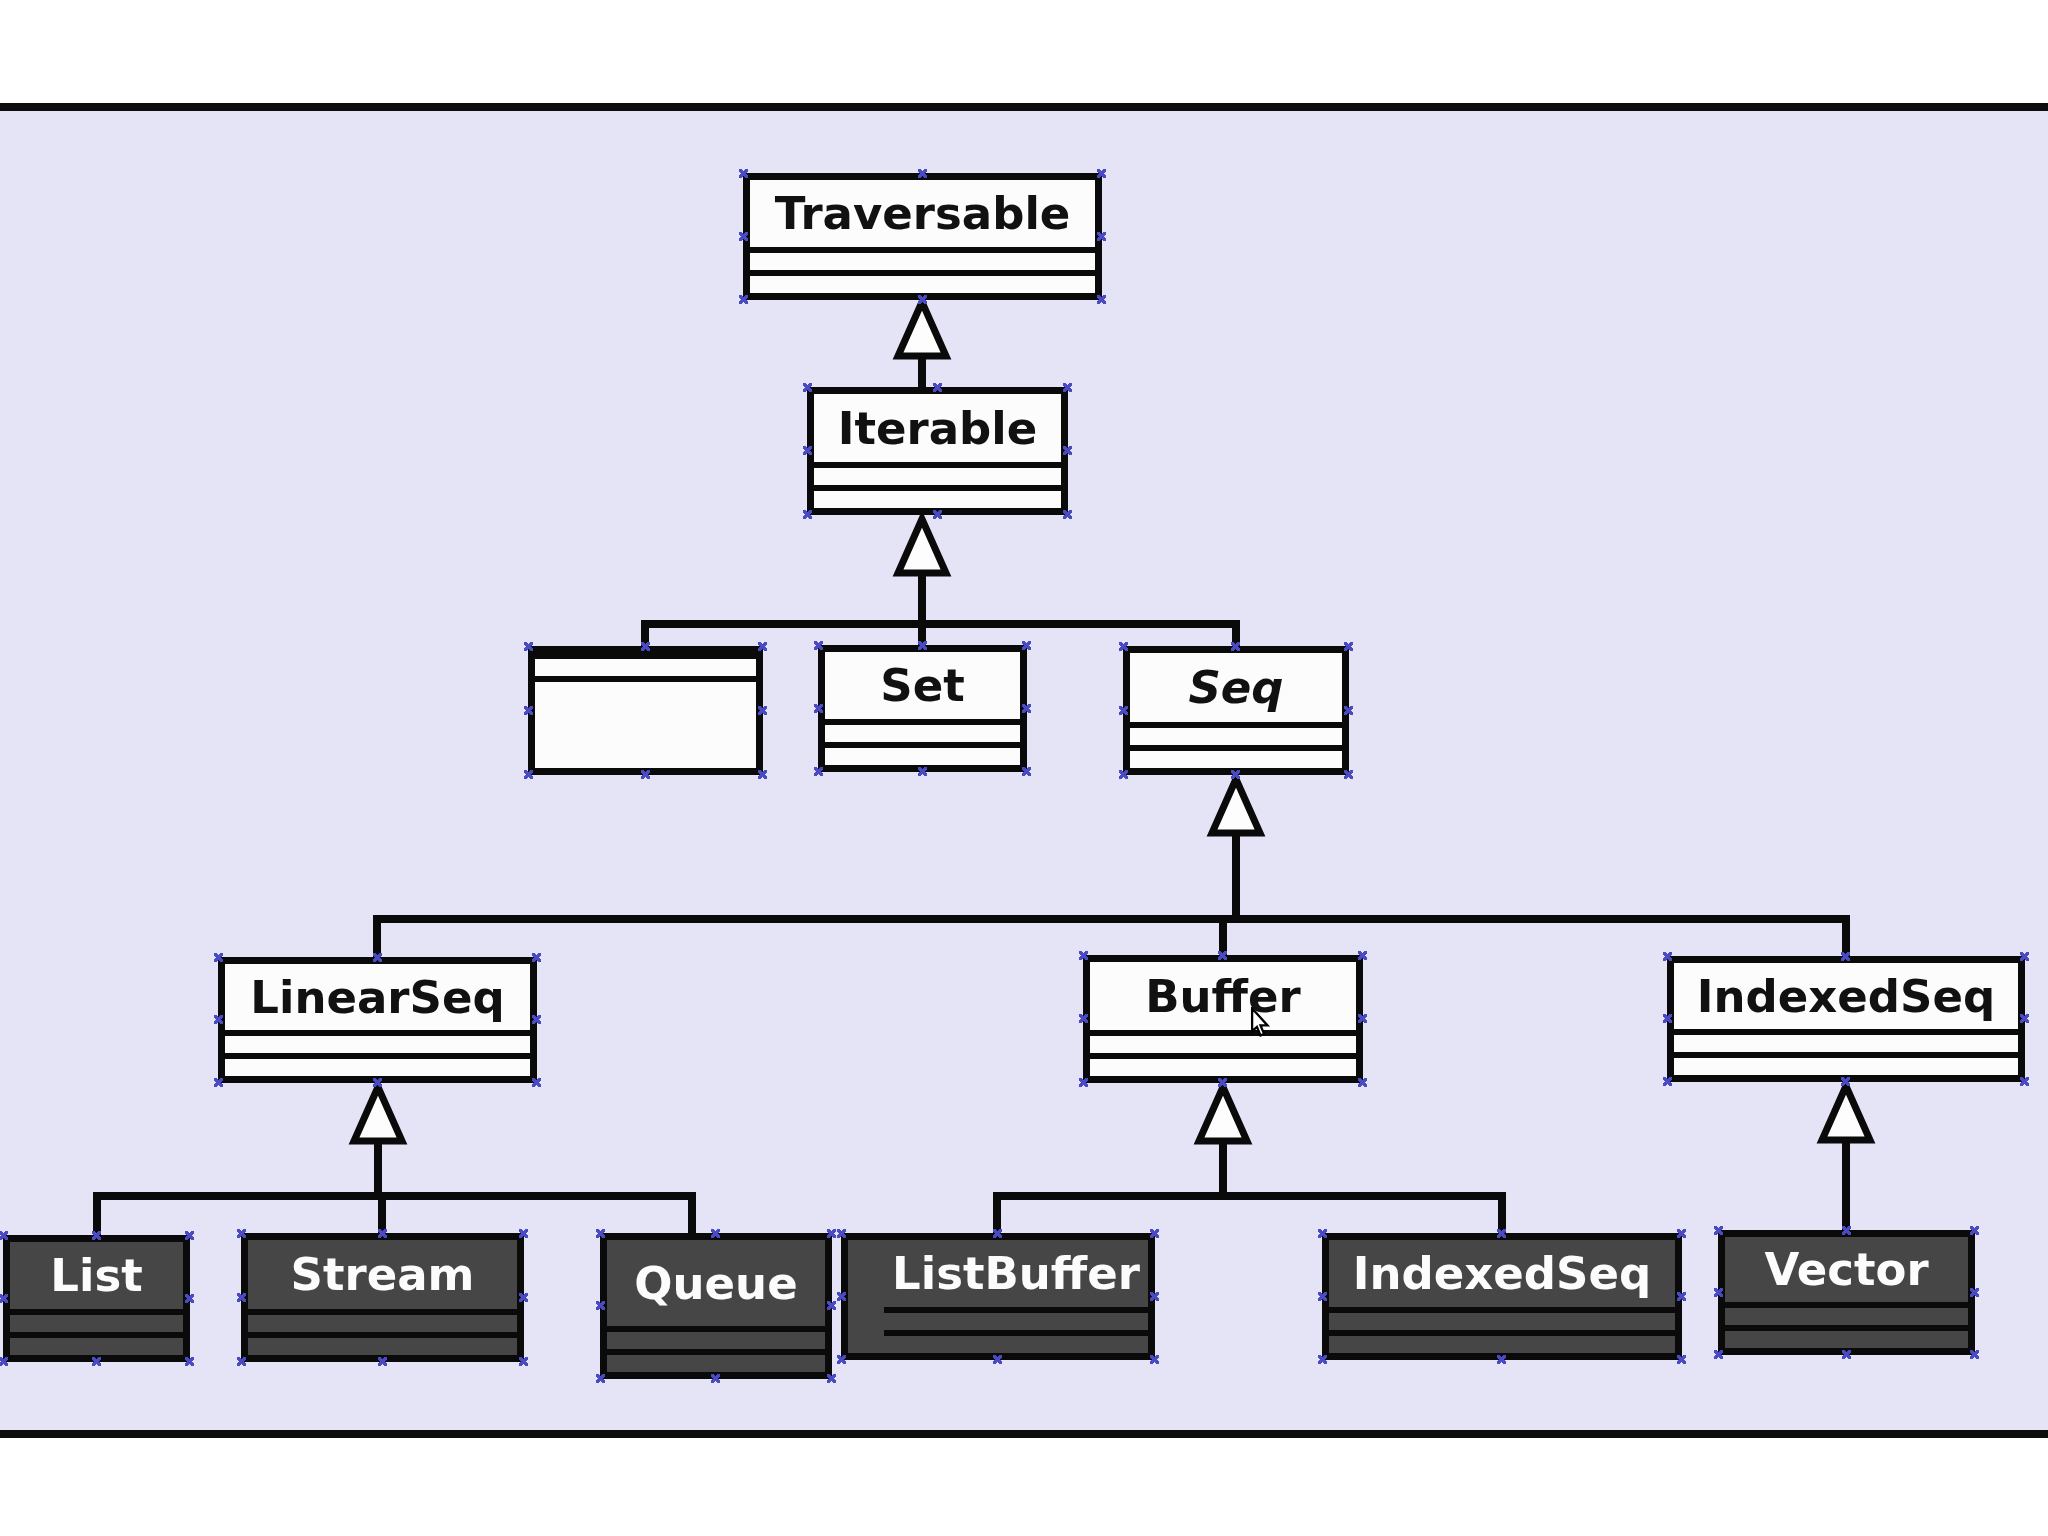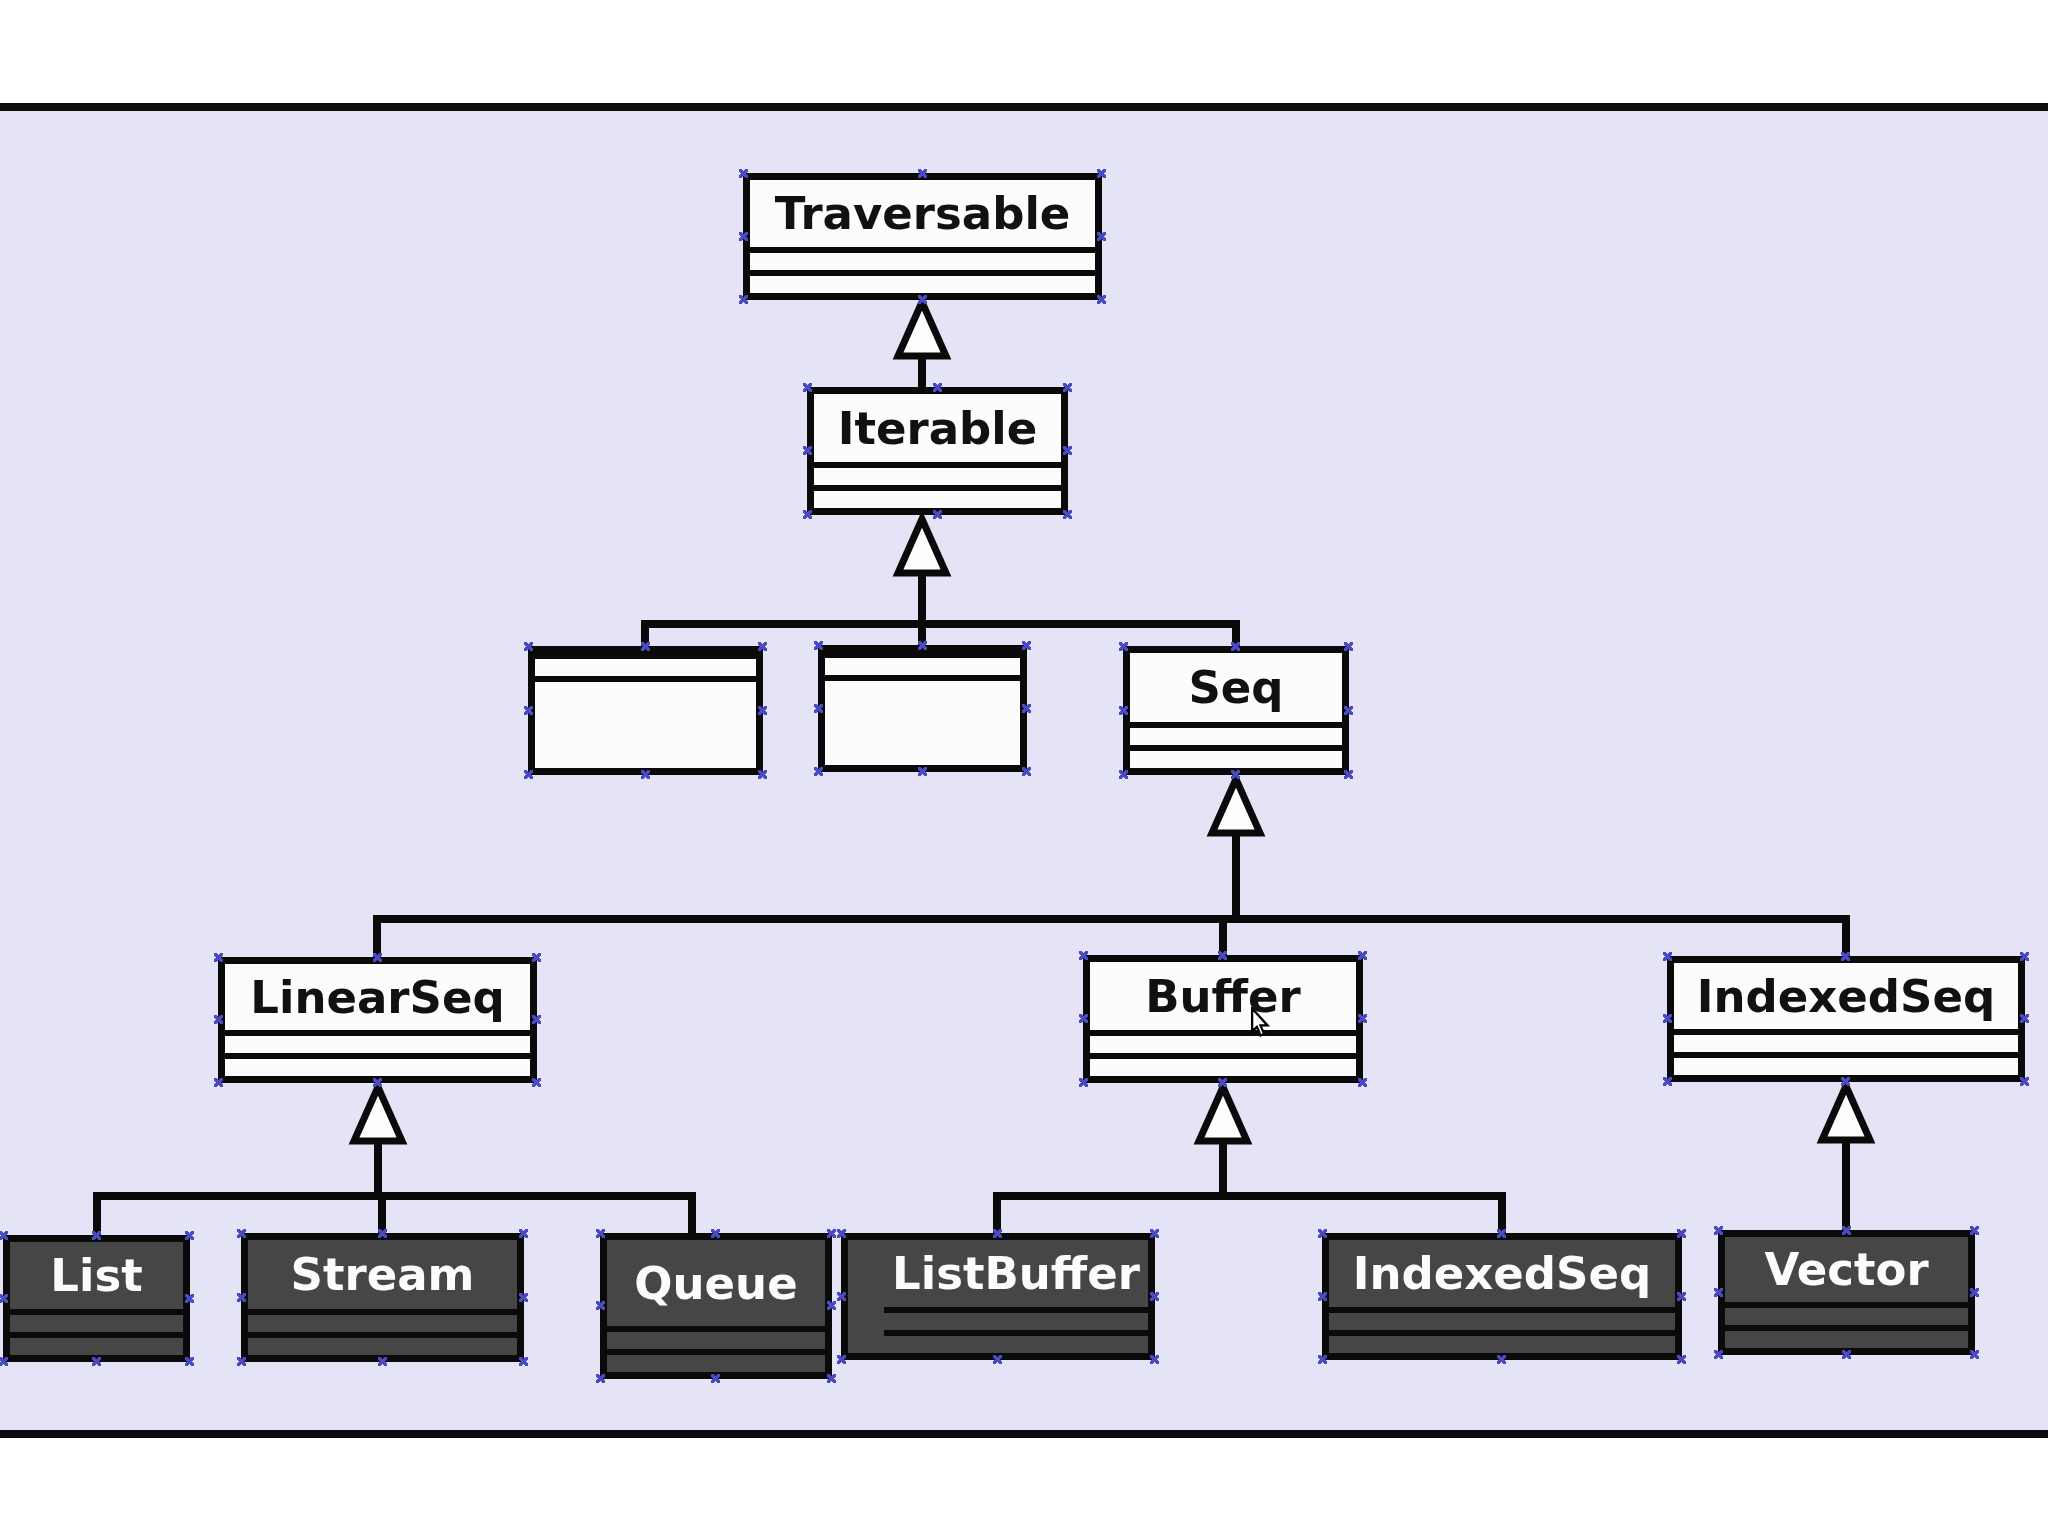--- a/index.html
+++ b/index.html
@@ -131,33 +131,34 @@
     <span class="handle" style="left: calc(50% - 5px); top: -11px;"></span>
     <span class="handle" style="left: calc(100% + 2px); top: -11px;"></span>
     <span class="handle" style="left: -11px; top: calc(50% - 5px);"></span>
     <span class="handle" style="left: calc(100% + 2px); top: calc(50% - 5px);"></span>
     <span class="handle" style="left: -11px; top: calc(100% + 2px);"></span>
     <span class="handle" style="left: calc(50% - 5px); top: calc(100% + 2px);"></span>
     <span class="handle" style="left: calc(100% + 2px); top: calc(100% + 2px);"></span>
   </div>
 
 <div class="uml-box" style="left:818px;top:645px;width:209px;height:127px;">
-  <div class="uml-row"></div>
-  <div class="uml-row"></div>
-<span class="handle" style="left: -11px; top: -11px;"></span>
-    <span class="handle" style="left: calc(50% - 5px); top: -11px;"></span>
-    <span class="handle" style="left: calc(100% + 2px); top: -11px;"></span>
-    <span class="handle" style="left: -11px; top: calc(50% - 5px);"></span>
-    <span class="handle" style="left: calc(100% + 2px); top: calc(50% - 5px);"></span>
-    <span class="handle" style="left: -11px; top: calc(100% + 2px);"></span>
-    <span class="handle" style="left: calc(50% - 5px); top: calc(100% + 2px);"></span>
-    <span class="handle" style="left: calc(100% + 2px); top: calc(100% + 2px);"></span>
-  </div>
-
-<div class="uml-box" style="left:1123px;top:646px;width:226px;height:129px;">
+  <div class="uml-title">Set</div>
+  <div class="uml-row"></div>
+  <div class="uml-row"></div>
+<span class="handle" style="left: -11px; top: -11px;"></span>
+    <span class="handle" style="left: calc(50% - 5px); top: -11px;"></span>
+    <span class="handle" style="left: calc(100% + 2px); top: -11px;"></span>
+    <span class="handle" style="left: -11px; top: calc(50% - 5px);"></span>
+    <span class="handle" style="left: calc(100% + 2px); top: calc(50% - 5px);"></span>
+    <span class="handle" style="left: -11px; top: calc(100% + 2px);"></span>
+    <span class="handle" style="left: calc(50% - 5px); top: calc(100% + 2px);"></span>
+    <span class="handle" style="left: calc(100% + 2px); top: calc(100% + 2px);"></span>
+  </div>
+
+<div class="uml-box" style="left:1123px;top:646px;width:226px;height:129px;font-style:italic;">
   <div class="uml-title">Seq</div>
   <div class="uml-row"></div>
   <div class="uml-row"></div>
 <span class="handle" style="left: -11px; top: -11px;"></span>
     <span class="handle" style="left: calc(50% - 5px); top: -11px;"></span>
     <span class="handle" style="left: calc(100% + 2px); top: -11px;"></span>
     <span class="handle" style="left: -11px; top: calc(50% - 5px);"></span>
     <span class="handle" style="left: calc(100% + 2px); top: calc(50% - 5px);"></span>
     <span class="handle" style="left: -11px; top: calc(100% + 2px);"></span>
     <span class="handle" style="left: calc(50% - 5px); top: calc(100% + 2px);"></span>

